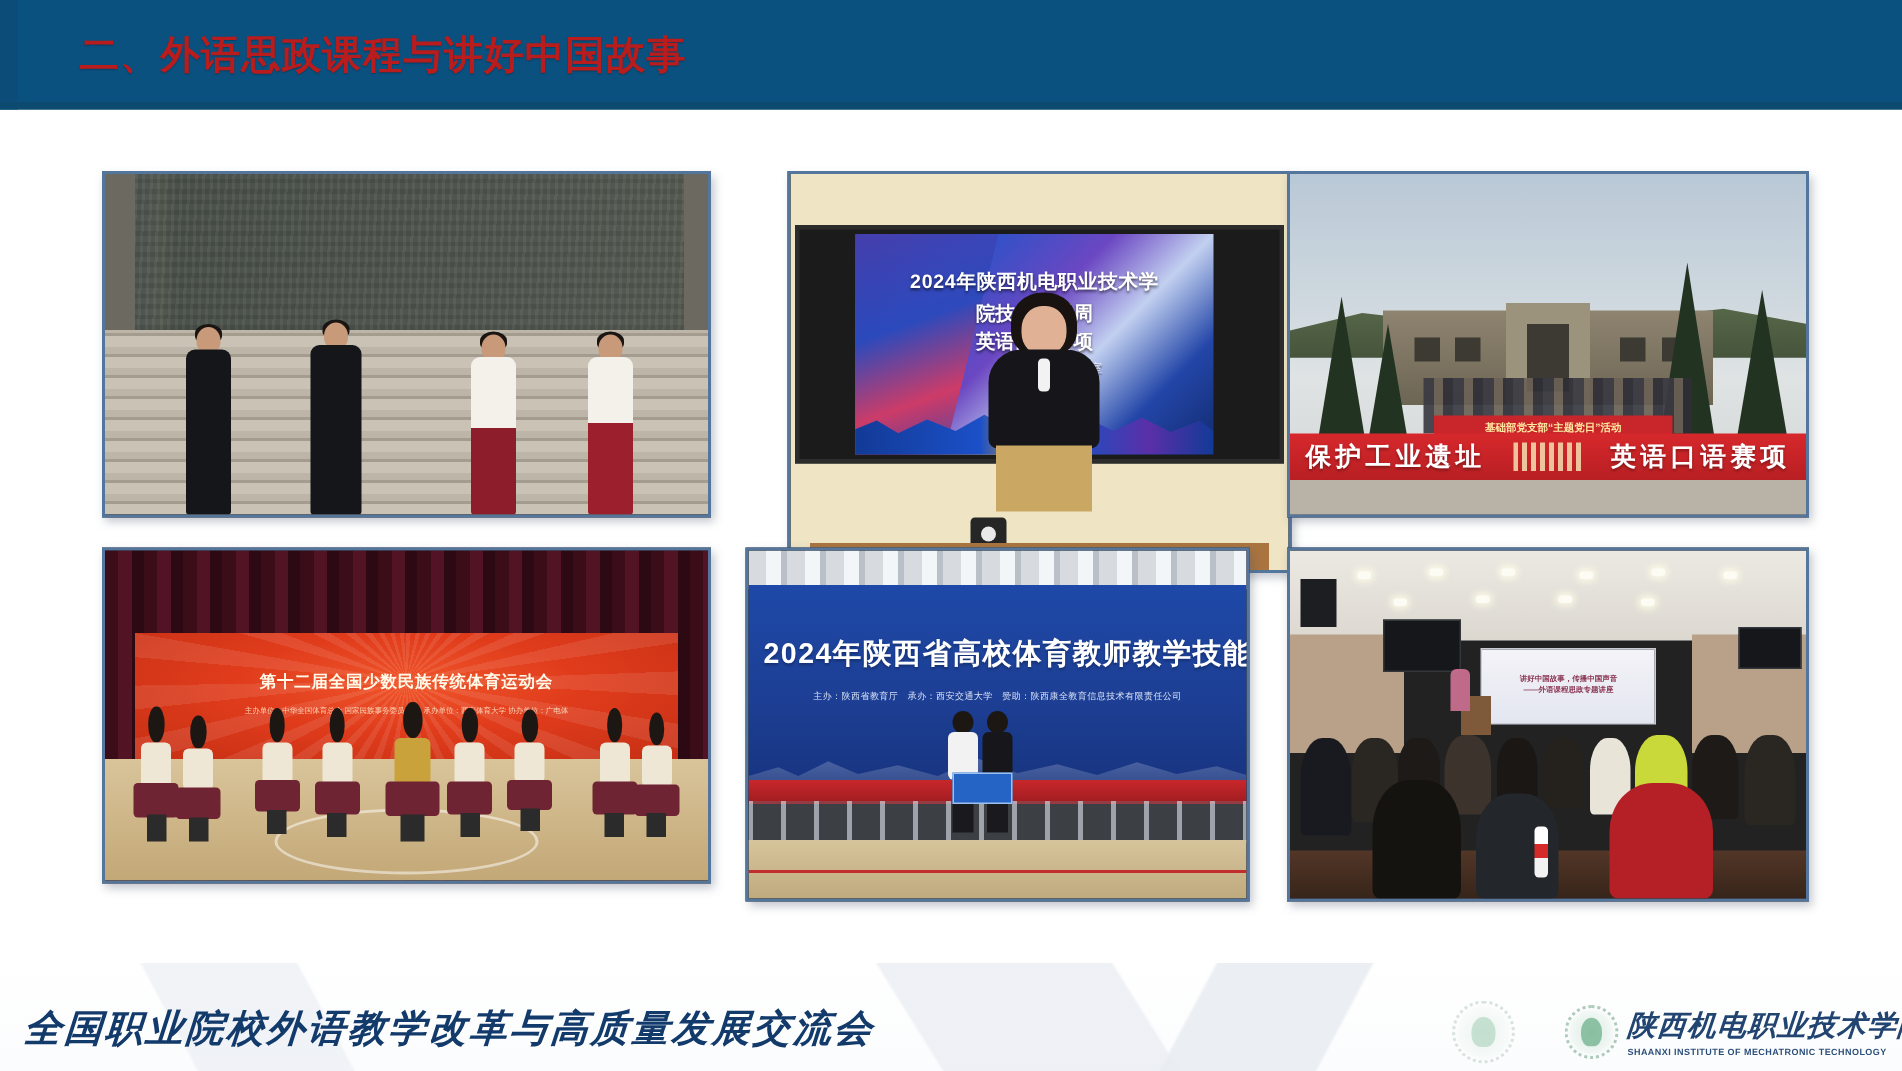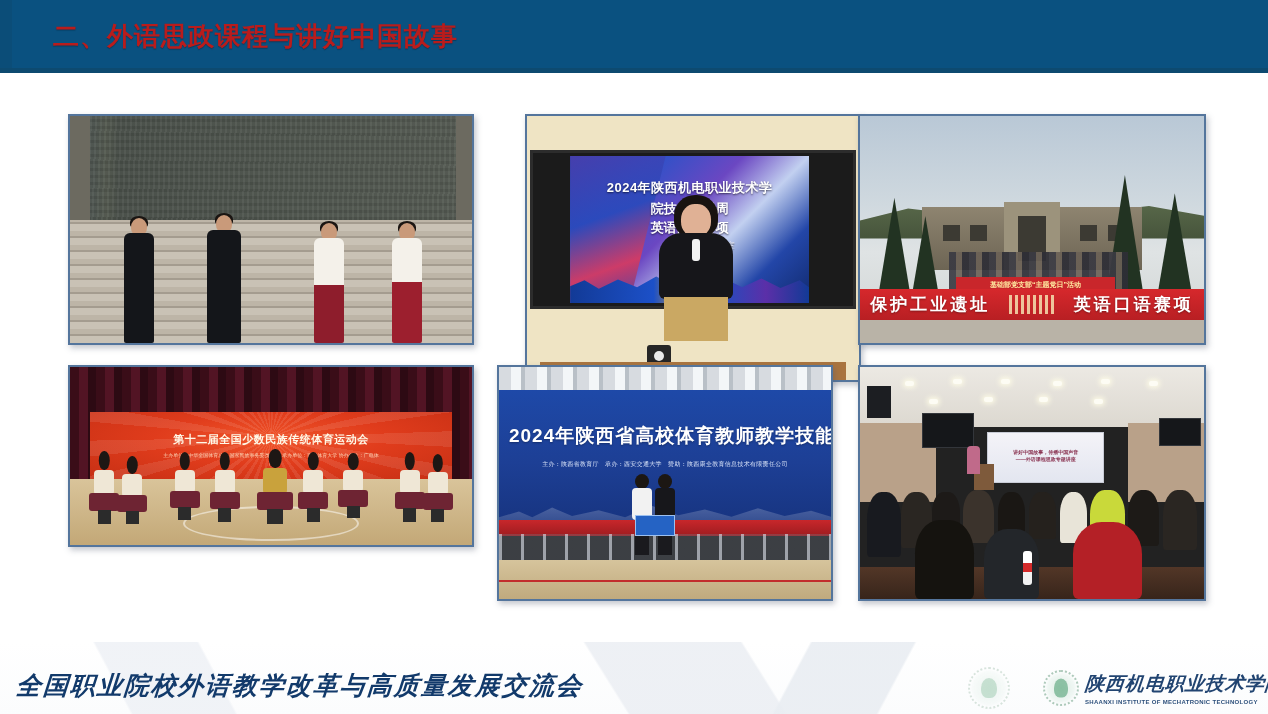--- a/index.html
+++ b/index.html
@@ -381,21 +381,21 @@
         <div class="p3-banner-small">基础部党支部“主题党日”活动</div>
         <div class="p3-banner-big">
           <div class="p3-bb-text">保护工业遗址</div>
           <div class="p3-bb-logo"></div>
           <div class="p3-bb-text">英语口语赛项</div>
         </div>
         <div class="p3-ground"></div>
       </div>
     </div>
 
-    <div class="photo" style="left:0;top:251px;width:406px;height:182px;">
+    <div class="photo" style="left:0;top:251px;width:406px;height:224px;">
       <div class="canvas">
         <div class="p4-curtain"></div>
         <div class="p4-screen">
           <div class="p4-rays"></div>
           <div class="p4-l1">第十二届全国少数民族传统体育运动会</div>
           <div class="p4-l3">主办单位：中华全国体育总会 国家民族事务委员会 等 承办单位：西安体育大学 协办单位：广电体育</div>
         </div>
         <div class="p4-floor"></div>
         <div class="p4-circle"></div>
 

